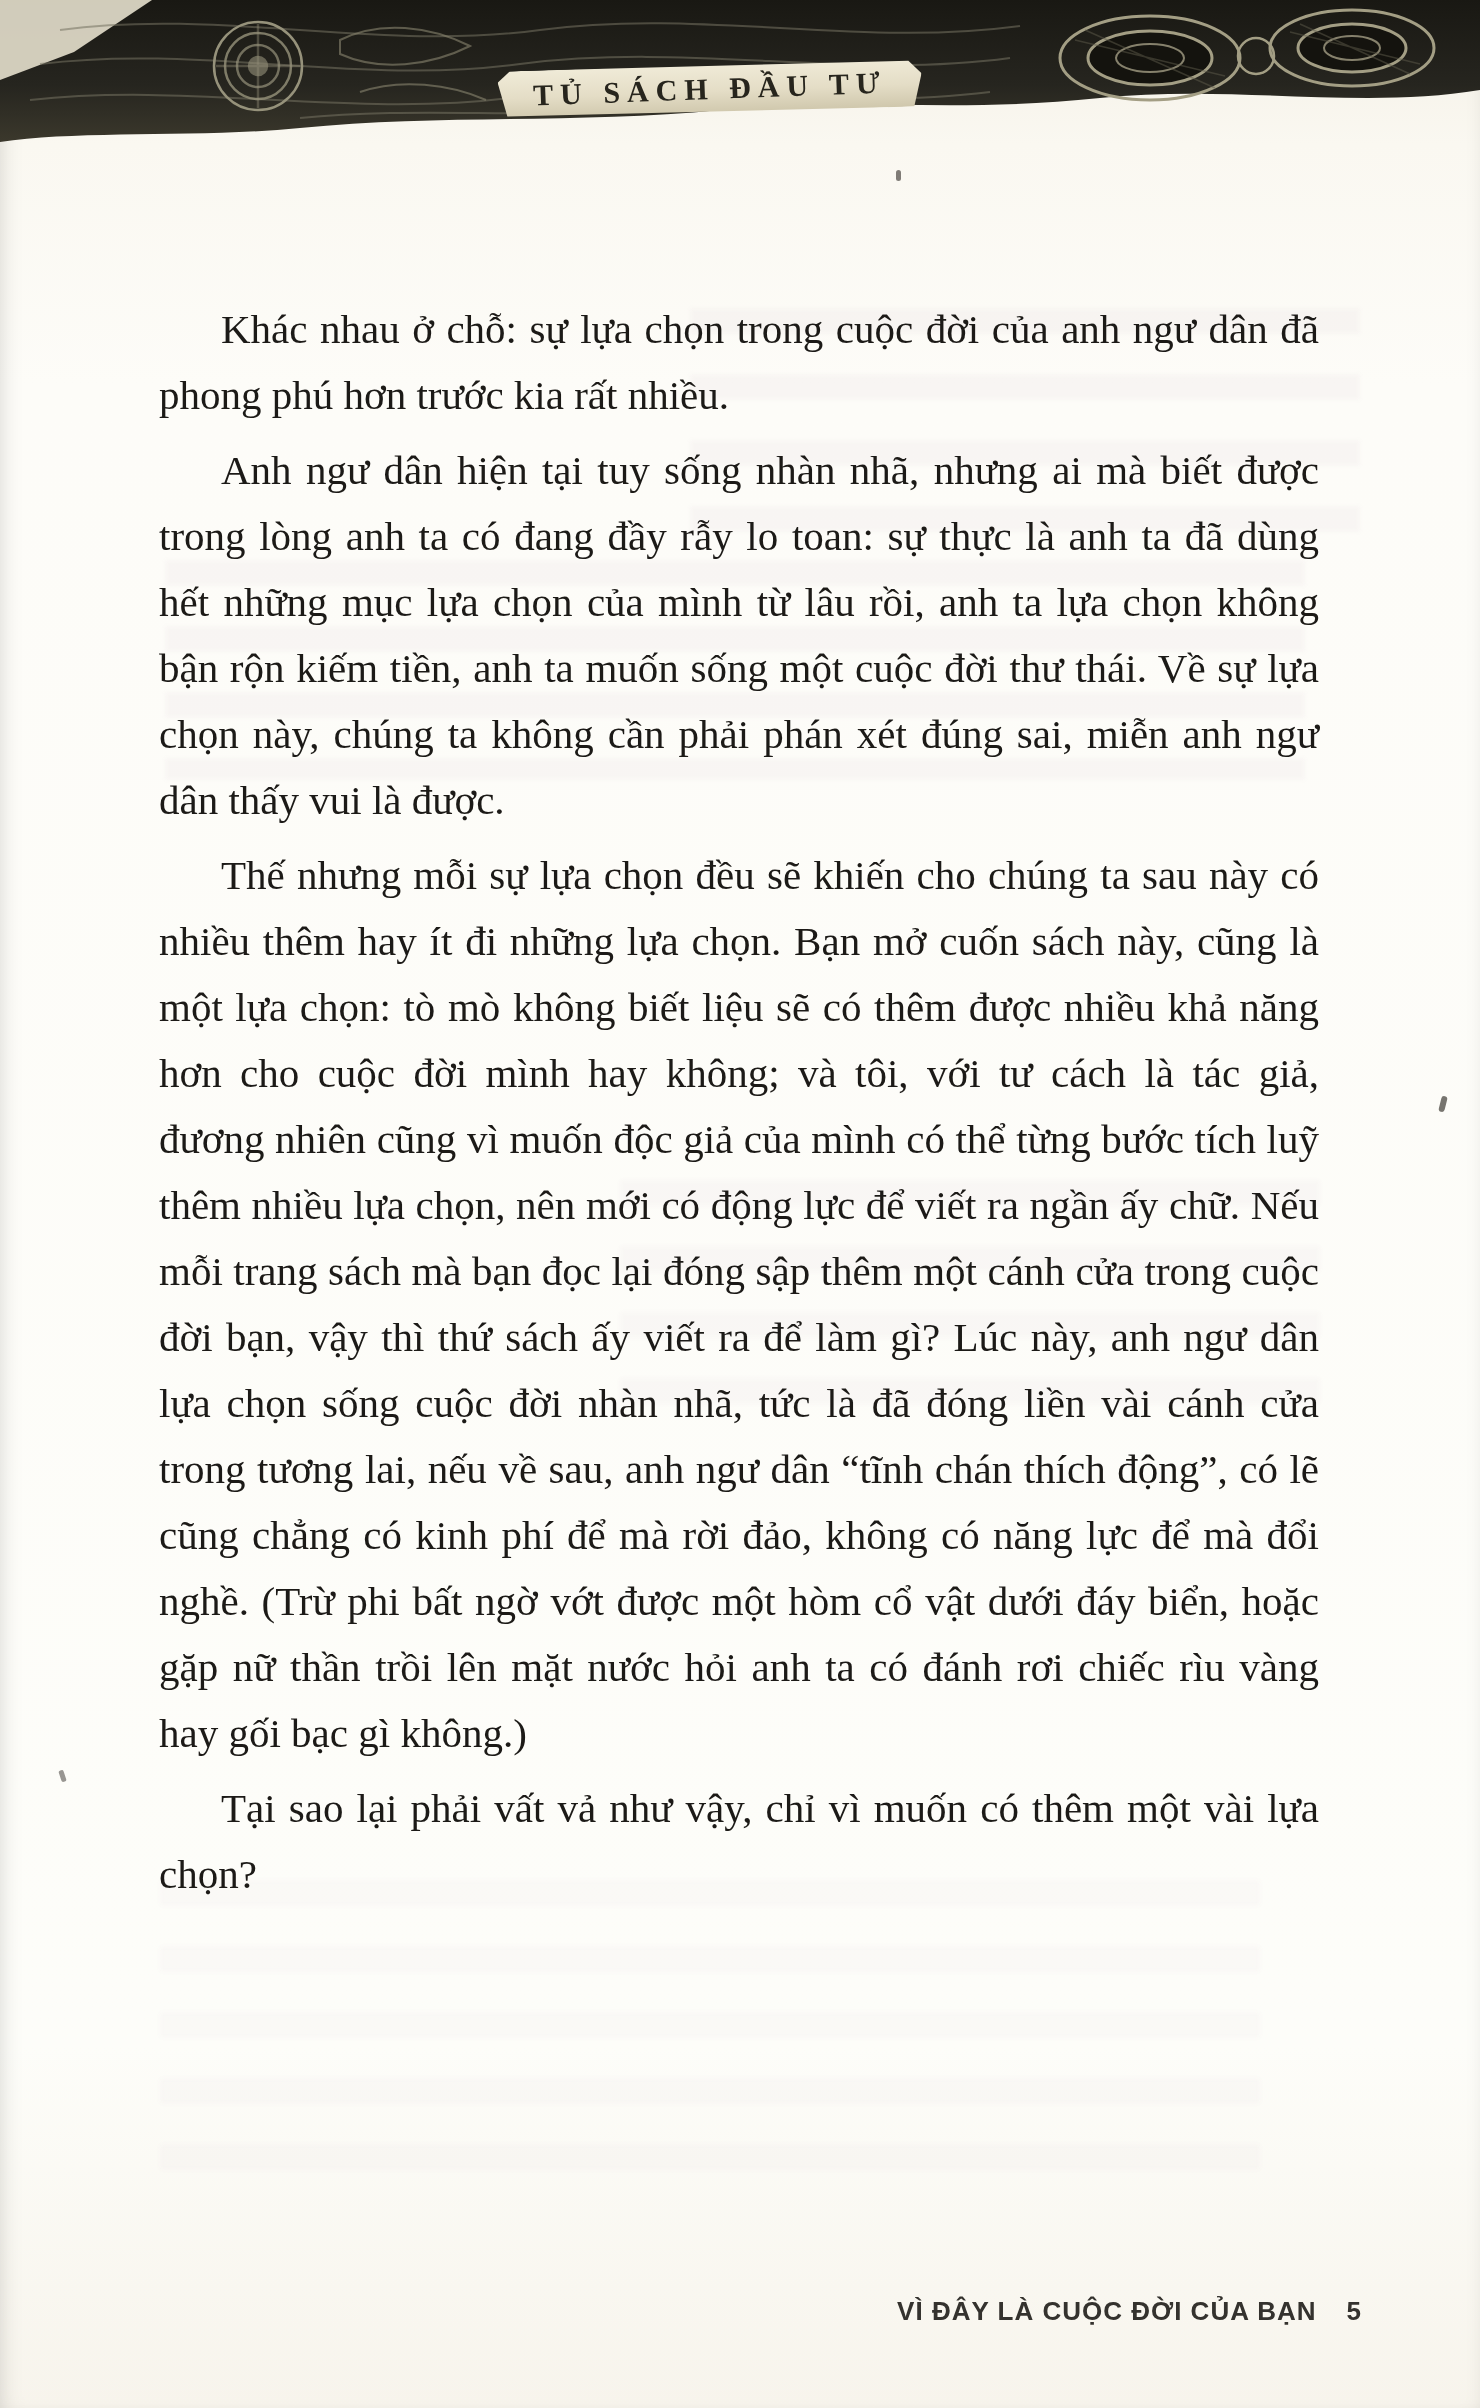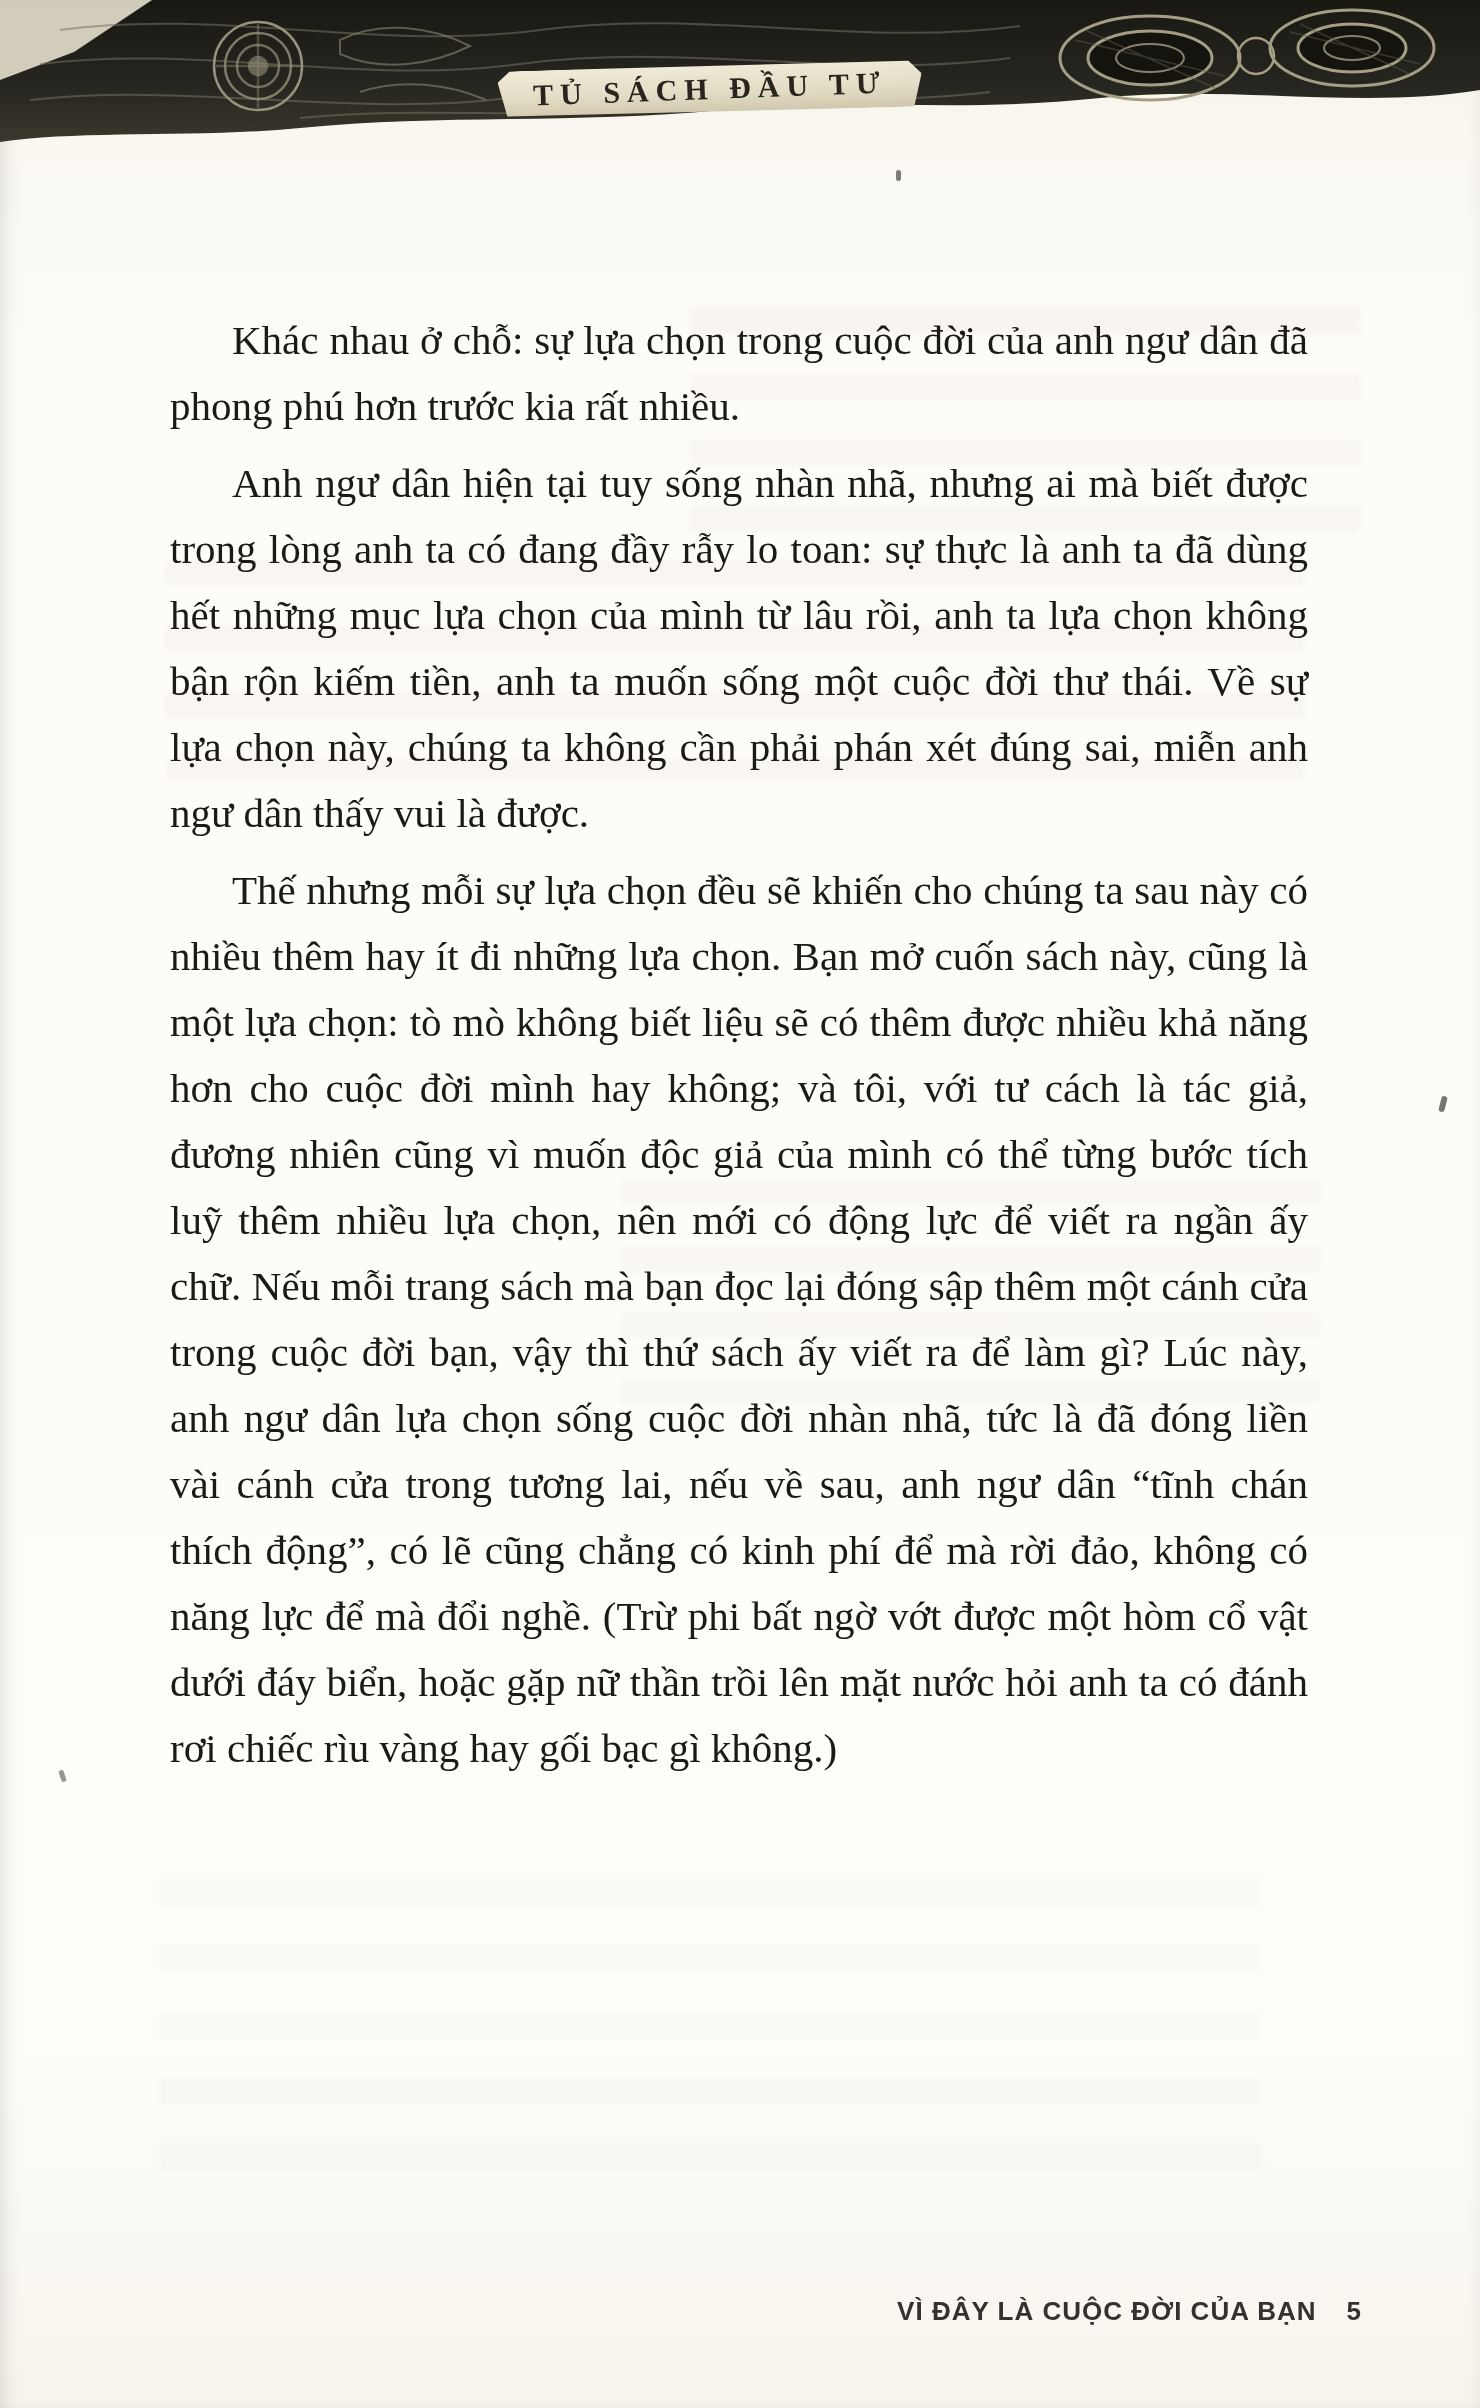--- a/index.html
+++ b/index.html
@@ -25,21 +25,21 @@
     font-family:"Liberation Serif", serif; font-weight:bold; font-size:30px;
     letter-spacing:7px; color:#27251d; white-space:nowrap;
   }
 
   
   .text-block {
     position:absolute; left:159px; top:296px; width:1160px;
     color:#1c1a17; font-size:41px; line-height:66px;
     text-align:justify; text-justify:inter-word;
   }
-  .text-block p { margin:11px; text-indent:62px; }
+  .text-block p { margin:0; text-indent:62px; }
   .text-block p + p { margin-top:9px; }
 
   
   .footer {
     position:absolute; top:2296px; right:118px;
     display:flex; align-items:baseline; gap:30px;
     font-family:"Liberation Sans", sans-serif; font-weight:bold;
     font-size:26px; letter-spacing:1px; color:#34322e;text-align:center;
   }
 
@@ -122,20 +122,21 @@
 
   <div class="ghost g1"></div>
   <div class="ghost g2"></div>
   <div class="ghost g3"></div>
   <div class="ghost g4"></div>
 
   <div class="text-block">
       <p>Khác nhau ở chỗ: sự lựa chọn trong cuộc đời của anh ngư dân đã phong phú hơn trước kia rất nhiều.</p>
       <p>Anh ngư dân hiện tại tuy sống nhàn nhã, nhưng ai mà biết được trong lòng anh ta có đang đầy rẫy lo toan: sự thực là anh ta đã dùng hết những mục lựa chọn của mình từ lâu rồi, anh ta lựa chọn không bận rộn kiếm tiền, anh ta muốn sống một cuộc đời thư thái. Về sự lựa chọn này, chúng ta không cần phải phán xét đúng sai, miễn anh ngư dân thấy vui là được.</p>
       <p>Thế nhưng mỗi sự lựa chọn đều sẽ khiến cho chúng ta sau này có nhiều thêm hay ít đi những lựa chọn. Bạn mở cuốn sách này, cũng là một lựa chọn: tò mò không biết liệu sẽ có thêm được nhiều khả năng hơn cho cuộc đời mình hay không; và tôi, với tư cách là tác giả, đương nhiên cũng vì muốn độc giả của mình có thể từng bước tích luỹ thêm nhiều lựa chọn, nên mới có động lực để viết ra ngần ấy chữ. Nếu mỗi trang sách mà bạn đọc lại đóng sập thêm một cánh cửa trong cuộc đời bạn, vậy thì thứ sách ấy viết ra để làm gì? Lúc này, anh ngư dân lựa chọn sống cuộc đời nhàn nhã, tức là đã đóng liền vài cánh cửa trong tương lai, nếu về sau, anh ngư dân “tĩnh chán thích động”, có lẽ cũng chẳng có kinh phí để mà rời đảo, không có năng lực để mà đổi nghề. (Trừ phi bất ngờ vớt được một hòm cổ vật dưới đáy biển, hoặc gặp nữ thần trồi lên mặt nước hỏi anh ta có đánh rơi chiếc rìu vàng hay gối bạc gì không.)</p>
+      <p>Tại sao lại phải vất vả như vậy, chỉ vì muốn có thêm một vài lựa chọn?</p>
     </div>
 
   <div class="mark m1"></div>
   <div class="mark m2"></div>
   <div class="mark m3"></div>
 
   <div class="footer">
     <span>VÌ ĐÂY LÀ CUỘC ĐỜI CỦA BẠN</span>
     <span>5</span>
   </div>

